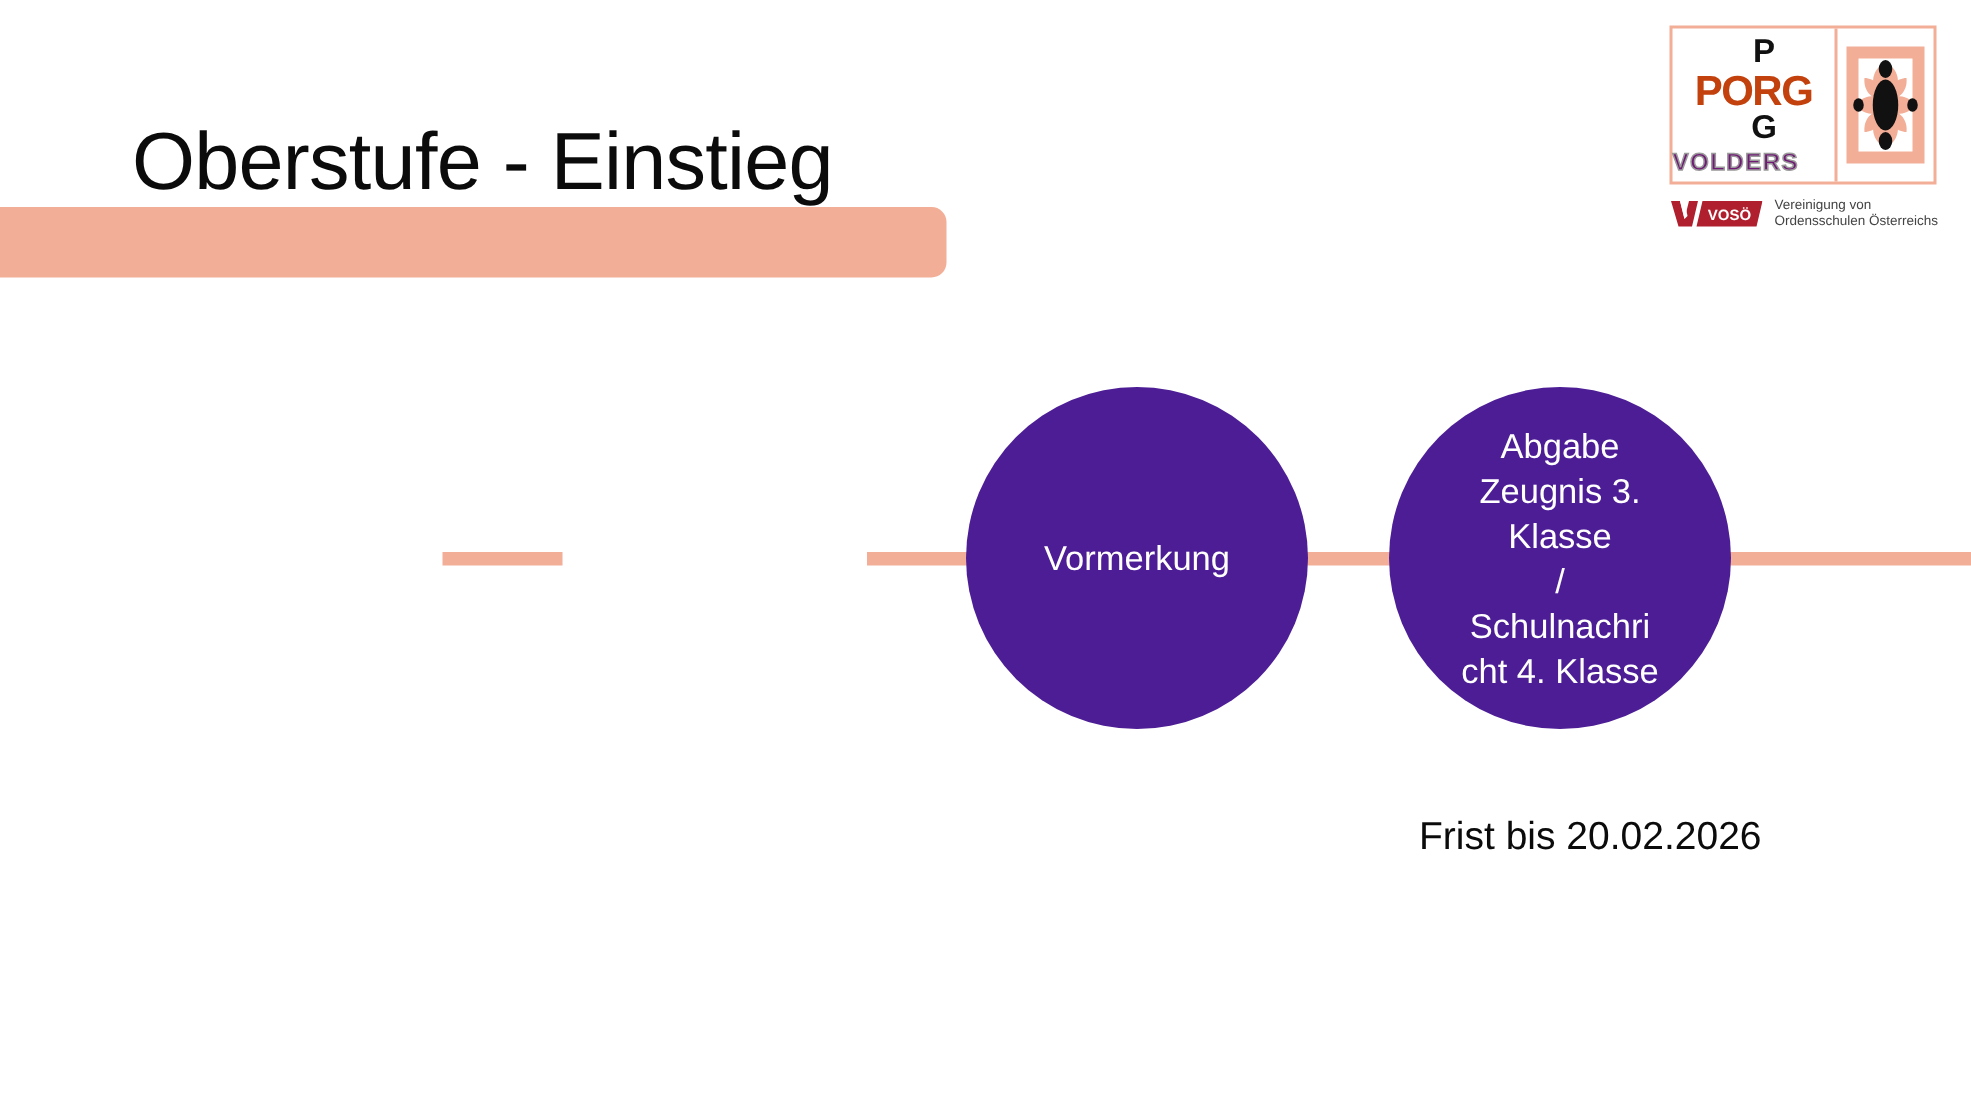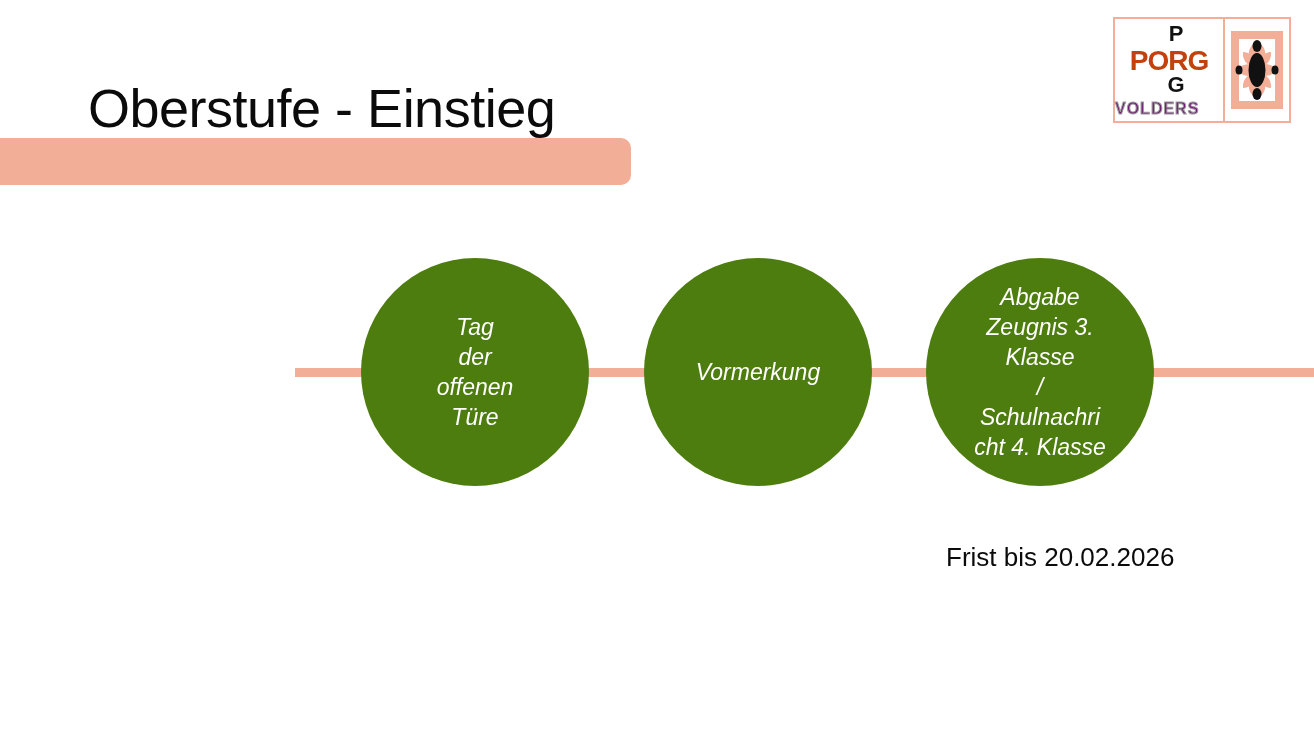--- a/index.html
+++ b/index.html
@@ -54,28 +54,27 @@
     position: absolute;
     height: 9px;
     background: #F2AE97;
     top: 368px;
   }
   .node {
     position: absolute;
     width: 228px;
     height: 228px;
     border-radius: 50%;
-    background: #4d7c0f;
+    background: #4c1d95;
     display: flex;
     align-items: center;
     justify-content: center;
     text-align: center;
     top: 258px;
     z-index: 2;
-    font-style: italic;
   }
   .node-label {
     color: #ffffff;
     font-size: 23px;
     line-height: 30px;
     padding: 0 6px;
     white-space: pre-line;
   }
   .node-1 { left: 78px; }
   .node-2 { left: 361px; }
@@ -205,26 +204,20 @@
   <div class="page-title">Oberstufe - Einstieg</div>
 
   <div class="chain">
 
     <div class="connector conn-1"></div>
     <div class="connector conn-2"></div>
     <div class="connector conn-3"></div>
     <div class="connector conn-4"></div>
 
 
-    <div class="node node-2">
-      <div class="node-label">Tag
-der
-offenen
-Türe</div>
-    </div>
 
     <div class="node node-3">
       <div class="node-label">Vormerkung</div>
     </div>
 
     <div class="node node-4">
       <div class="node-label">Abgabe
 Zeugnis 3.
 Klasse
 /
@@ -268,16 +261,26 @@
             <ellipse cx="30" cy="45" rx="8.5" ry="17"></ellipse>
             <ellipse cx="30" cy="21" rx="4.5" ry="6"></ellipse>
             <ellipse cx="30" cy="69" rx="4.5" ry="6"></ellipse>
             <ellipse cx="12" cy="45" rx="3.5" ry="4.5"></ellipse>
             <ellipse cx="48" cy="45" rx="3.5" ry="4.5"></ellipse>
           </g>
         </svg>
       </div>
     </div>
 
+    <div class="voso">
+      <svg class="voso-mark" width="62" height="19" viewBox="0 0 62 19" aria-hidden="true">
+        <path d="M1 1 L7 1 L10 13 L13 1 L19 1 L15 18 L6 18 Z" fill="#B01F2E"></path>
+        <path d="M7 1 L10 1 L12 11 L10 13 Z" fill="#ffffff"></path>
+        <path d="M22 1 L62 1 L58 18 L18 18 Z" fill="#B01F2E"></path>
+        <text x="40" y="13.5" font-family="'Liberation Sans', sans-serif" font-size="10" font-weight="bold" fill="#ffffff" text-anchor="middle">VOSÖ</text>
+      </svg>
+      <div class="voso-text">Vereinigung von
+Ordensschulen Österreichs</div>
+    </div>
 
   </div>
 
 </div>
 
 </body></html>

